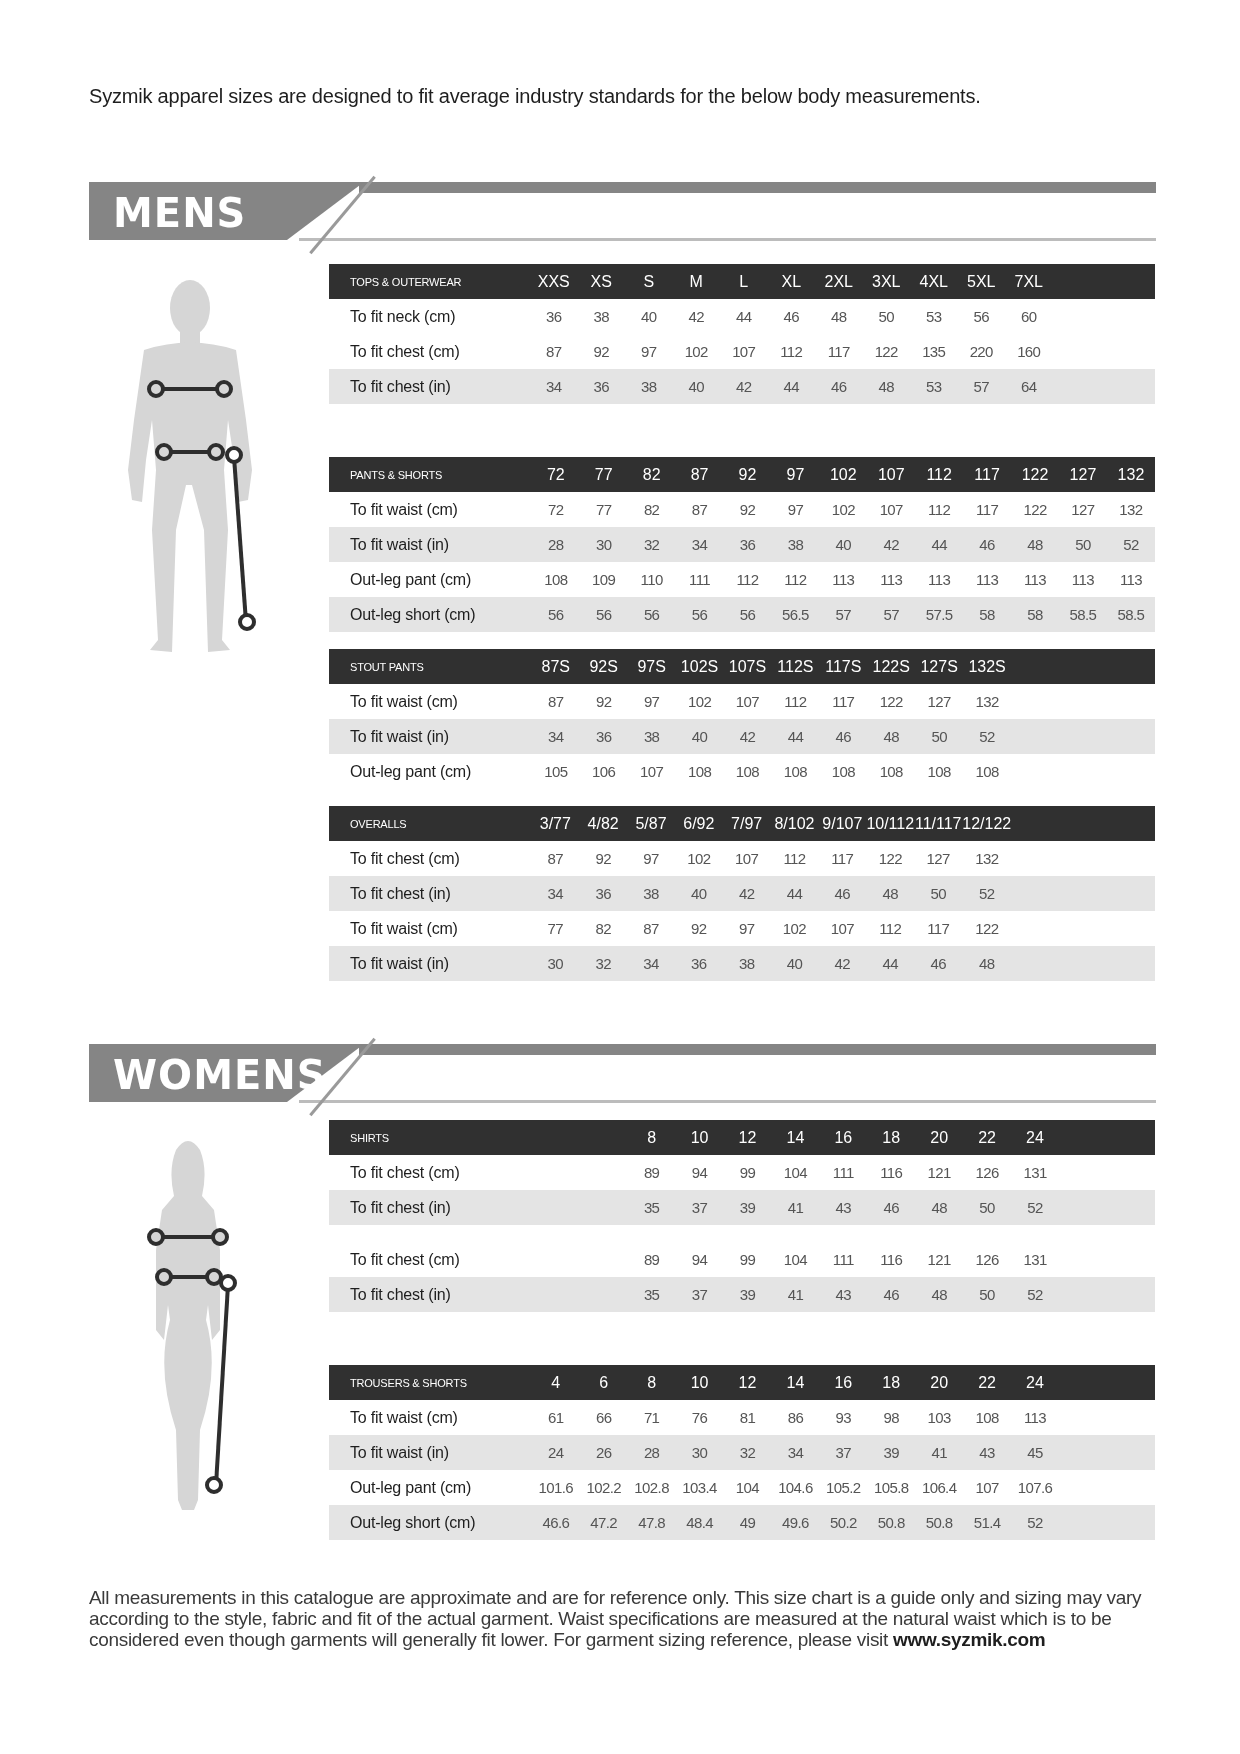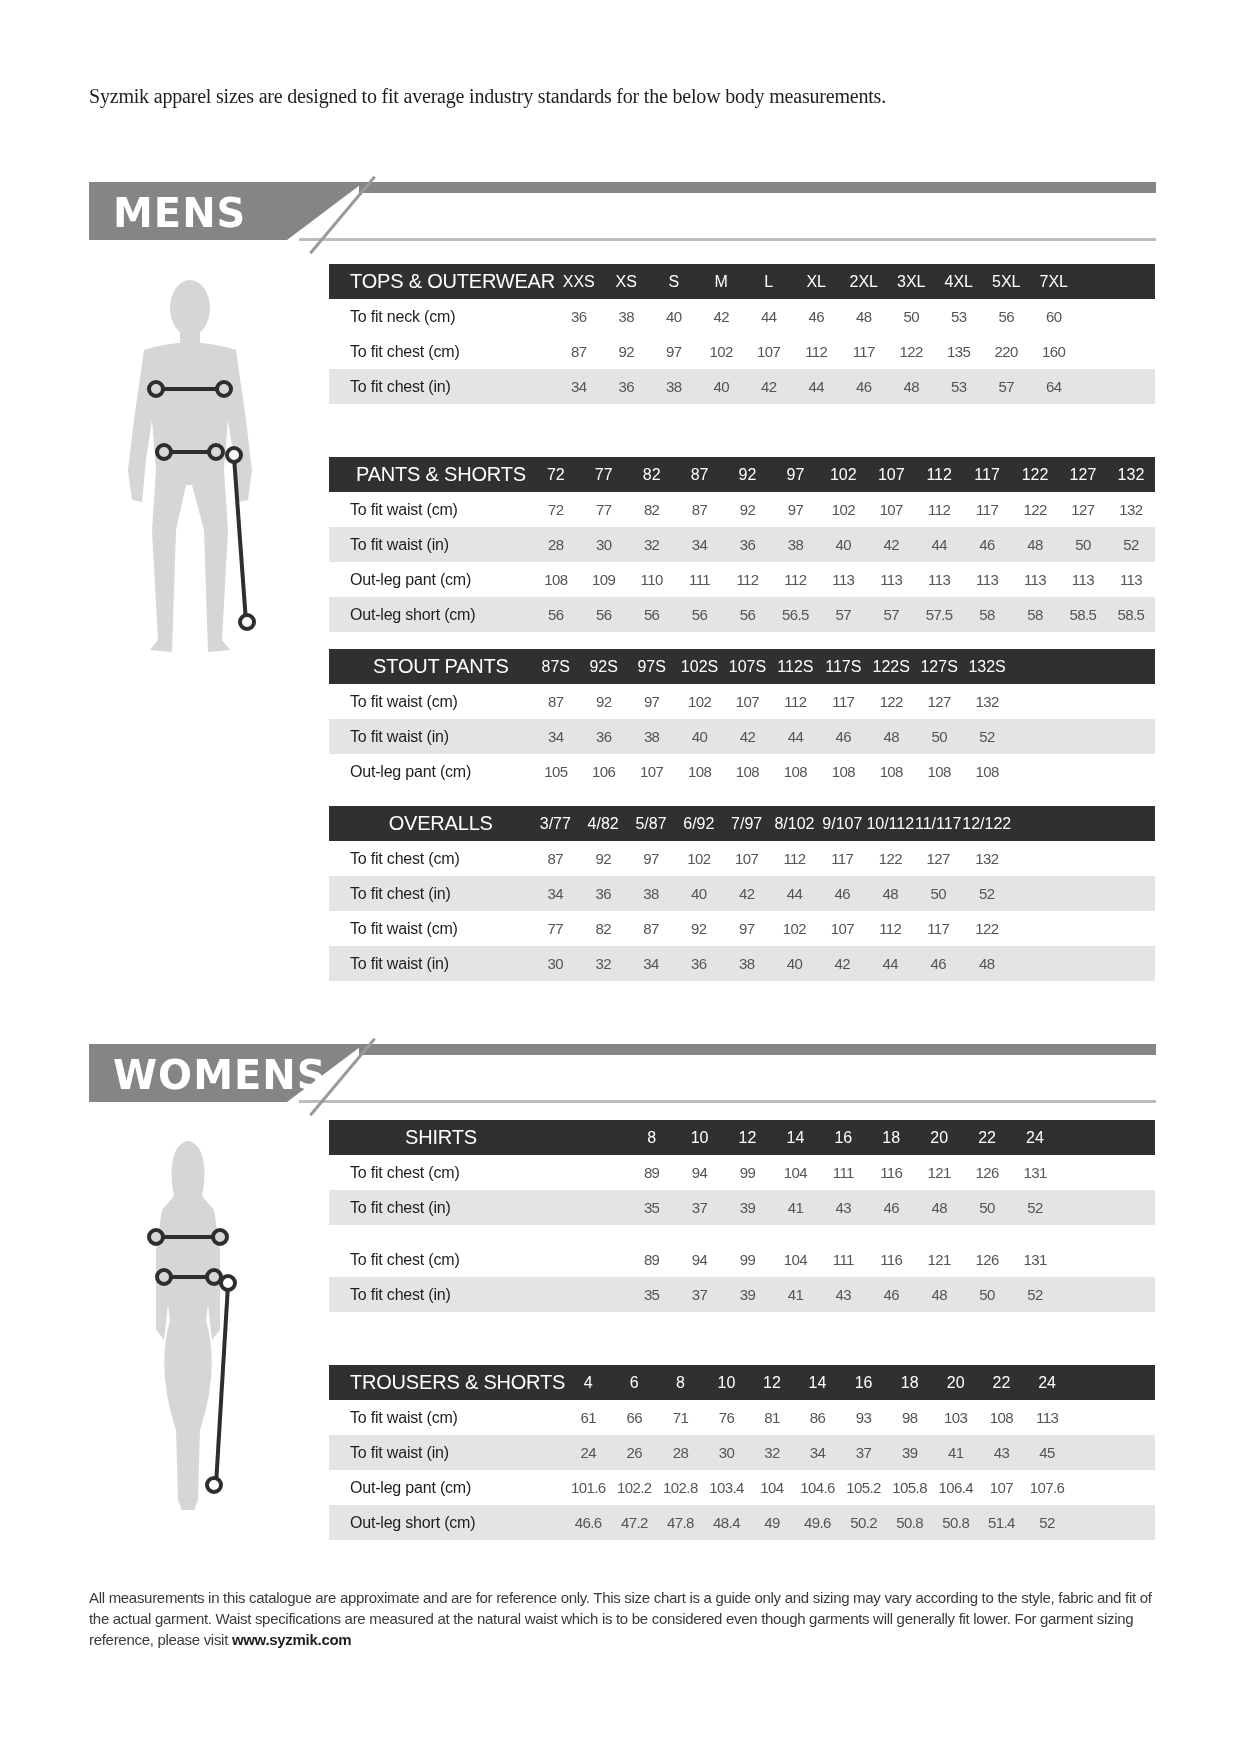--- a/index.html
+++ b/index.html
@@ -1,44 +1,44 @@
 <!DOCTYPE html>
 <html><head>
 <meta charset="utf-8">
 <style>
   html, body { margin: 0; padding: 0; background: #ffffff; }
   body { width: 1240px; height: 1754px; position: relative; overflow: hidden;
          font-family: "Liberation Sans", "DejaVu Sans", sans-serif; color: #2b2b2b; }
   .intro { position: absolute; left: 89px; top: 82px; width: 1100px;
            font-size: 20px; line-height: 29px; color: #1e1e1e; letter-spacing: -0.2px; }
-  .intro p { margin: 0; font-family: Liberation Serif, serif; }
+  .intro p { margin: 0; }
 
   .section-header { position: absolute; left: 89px; width: 1067px; height: 80px; }
   .sh-block { position: absolute; left: 0; top: 12px; width: 275px; height: 58px; background: #858585;
               clip-path: polygon(0 0, 100% 0, 72% 100%, 0 100%); }
   .sh-title { position: absolute; left: 24px; top: 20px; color: #ffffff; font-size: 40px; font-weight: bold;
               letter-spacing: 1px; font-family: "DejaVu Sans", sans-serif; }
   .sh-topbar { position: absolute; left: 270px; top: 12px; right: 0; height: 11px; background: #858585; }
   .sh-bottombar { position: absolute; left: 210px; top: 68px; right: 0; height: 3px; background: #bcbcbc; }
   .sh-slash { position: absolute; left: 252px; top: -5px; width: 3px; height: 100px; background: #9a9a9a;
               transform: rotate(40deg); transform-origin: center; }
 
   .figure { position: absolute; }
 
   .size-table { position: absolute; left: 329px; width: 826px; border-collapse: collapse; }
   .size-table td, .size-table th { padding: 0; height: 35px; font-weight: normal; white-space: nowrap; }
   .size-table .head-row { background: #303030; color: #ffffff; }
   .size-table .head-row th { font-size: 16px; height: 35px; text-align: center; }
-  .size-table .head-row th.label { text-align: center; padding-left: 21px; font-size: 20px; letter-spacing: -0.2px; }
+  .size-table .head-row th.label { text-align: left; padding-left: 21px; font-size: 11px; letter-spacing: -0.2px; }
   .size-table td.label { text-align: left; padding-left: 21px; font-size: 16px; color: #1e1e1e; width: 180px; letter-spacing: -0.2px; }
   .size-table td.val { text-align: center; font-size: 15px; color: #555555; width: 47.5px; letter-spacing: -0.6px; }
   .size-table tr.alt { background: #e4e4e4; }
   .size-table .spacer { width: auto; }
 
-  .footnote { position: absolute; left: 89px; top: 1587px; width: 1080px; font-size: 15px; line-height: 21px; color: #3a3a3a; letter-spacing: -0.3px; }
+  .footnote { position: absolute; left: 89px; top: 1587px; width: 1080px; font-size: 19px; line-height: 21px; color: #3a3a3a; letter-spacing: -0.3px; }
   .footnote .link { font-weight: bold; color: #1e1e1e; }
 </style>
 </head>
 <body>
 
 <div class="intro">
   <p>Syzmik apparel sizes are designed to fit average industry standards for the below body measurements.</p>
 </div>
 
 <div class="section-header" style="top:170px;">

